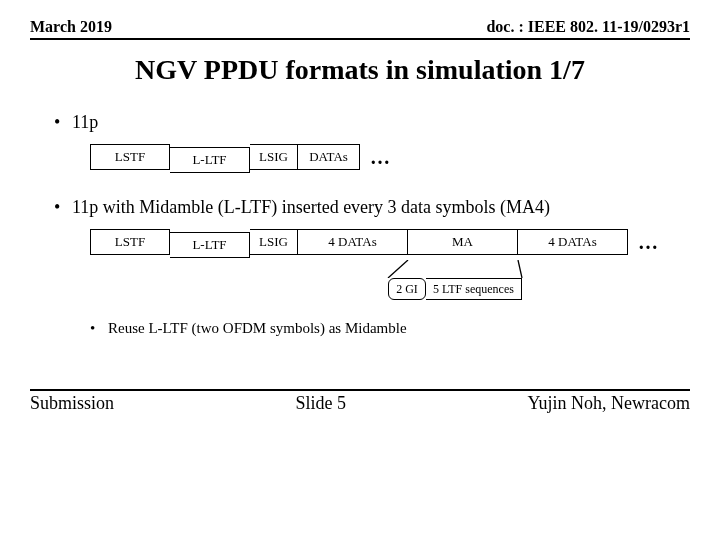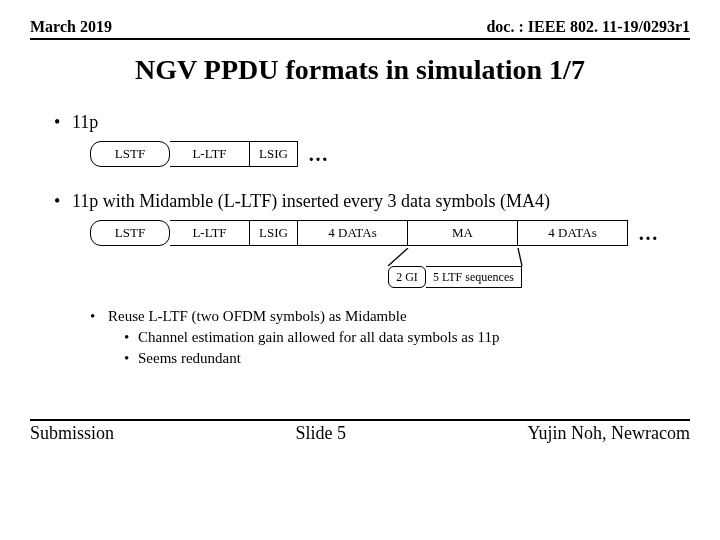--- a/index.html
+++ b/index.html
@@ -7,22 +7,22 @@
   .page { position: relative; width: 720px; height: 540px; padding: 18px 30px 16px 30px; }
   .hdr { display: flex; justify-content: space-between; font-weight: bold; font-size: 16px; }
   .hdr-rule { border: 0; border-top: 2px solid #000; margin-top: 2px; margin-bottom: 14px; }
   .title { text-align: center; font-weight: bold; font-size: 28px; margin-bottom: 26px; }
   .b1 { margin-left: 24px; font-size: 18px; display: flex; align-items: baseline; margin-bottom: 8px; }
   .b1 .dot { display: inline-block; width: 18px; }
   .row { display: flex; align-items: center; margin-left: 60px; margin-bottom: 24px; }
   .row2 { margin-left: 60px; margin-bottom: 2px; }
   .cell { border: 1.5px solid #000; font-size: 13px; display: flex; align-items: center; justify-content: center; height: 26px; background: #fff; }
   .cell + .cell { border-left: none; }
-  .w-lstf { width: 80px; border-radius: 11px; }
-  .w-lltf { width: 80px; }
+  .w-lstf { width: 80px; }
+  .w-lltf { width: 80px; margin-top: 6px; }
   .w-lsig { width: 48px; }
   .w-datas { width: 62px; }
   .w-4datas { width: 110px; }
   .w-ma { width: 110px; }
   .ell { font-size: 20px; font-weight: bold; margin-left: 10px; line-height: 1; }
   .subrow-wrap { display: flex; flex-direction: column; align-items: flex-start; margin-left: 60px; margin-bottom: 18px; }
   .conn { position: relative; height: 18px; width: 100%; }
   .conn svg { position: absolute; top: 0; }
   .scell { border: 1.5px solid #000; font-size: 12px; display: flex; align-items: center; justify-content: center; height: 22px; background: #fff; }
   .scell + .scell { border-left: none; }
@@ -51,20 +51,21 @@
   <div class="title">NGV PPDU formats in simulation 1/7</div>
 
   <div class="b1">
     <span class="dot">•</span>
     <span>11p</span>
   </div>
   <div class="row">
     <div class="cell w-lstf">LSTF</div>
     <div class="cell w-lltf">L-LTF</div>
     <div class="cell w-lsig">LSIG</div>
+    <div class="cell w-datas">DATAs</div>
     <span class="ell">…</span>
   </div>
 
   <div class="b1">
     <span class="dot">•</span>
     <span>11p with Midamble (L-LTF) inserted every 3 data symbols (MA4)</span>
   </div>
   <div class="row row2">
     <div class="cell w-lstf">LSTF</div>
     <div class="cell w-lltf">L-LTF</div>
@@ -86,28 +87,20 @@
       <div class="scell w-2gi">2 GI</div>
       <div class="scell w-2ltf">5 LTF sequences</div>
     </div>
   </div>
 
   <div class="sub-bullets">
     <div class="lead">
       <span class="dot">•</span>
       <span>Reuse L-LTF (two OFDM symbols) as Midamble</span>
     </div>
-    <div class="inner">
-      <div class="row-it">
-          <span>Channel estimation gain allowed for all data symbols as 11p</span>
-        </div>
-      <div class="row-it">
-          <span>Seems redundant</span>
-        </div>
-    </div>
   </div>
 
   <hr class="ftr-rule">
   <div class="ftr">
     <span>Submission</span>
     <span>Slide 5</span>
     <span>Yujin Noh, Newracom</span>
   </div>
 </div>
 

